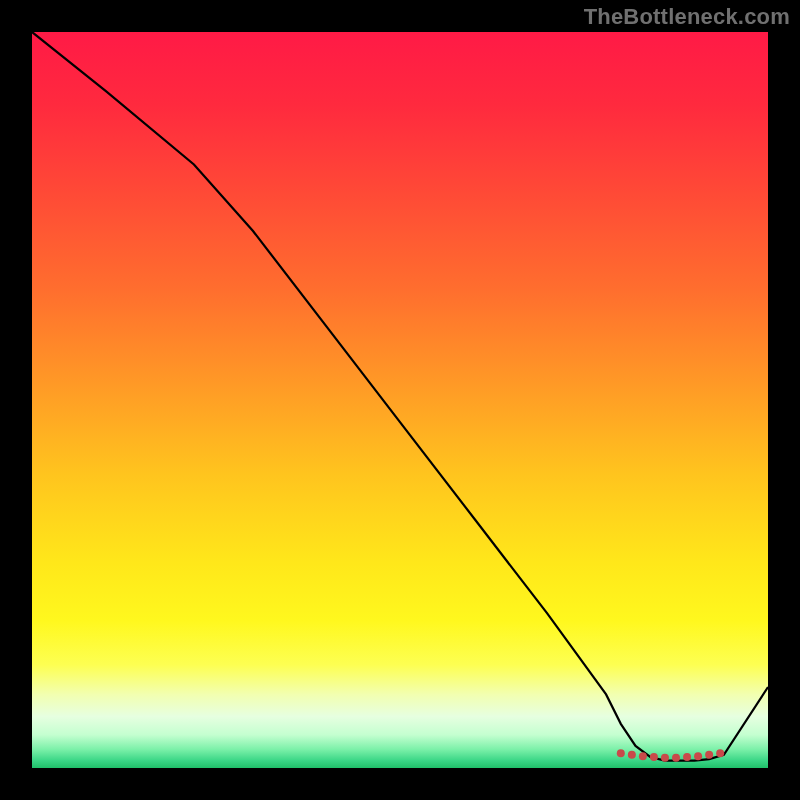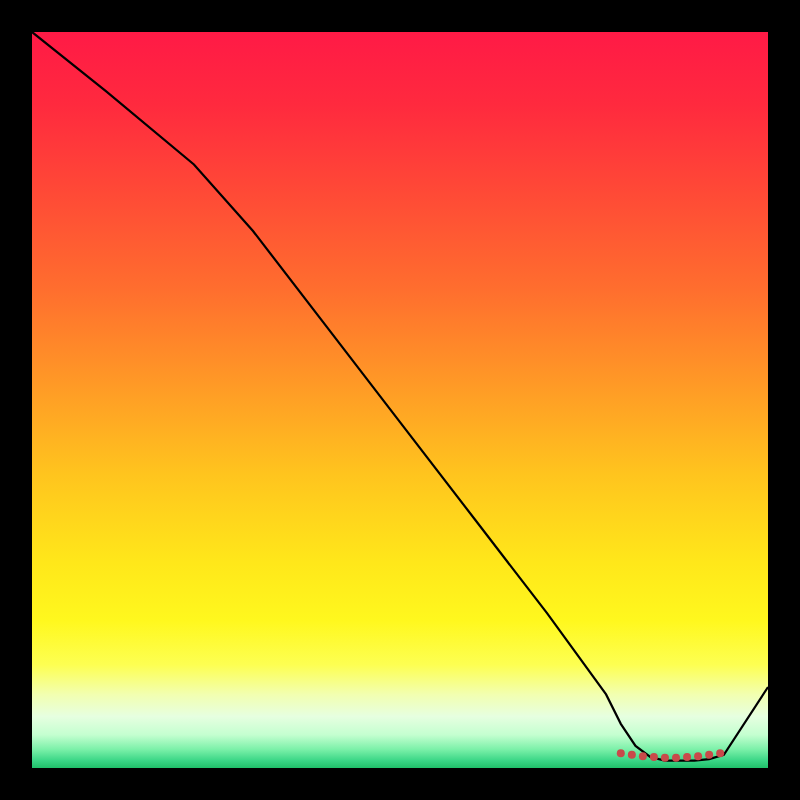--- a/index.html
+++ b/index.html
@@ -22,20 +22,21 @@
     top: 32px;
     width: 736px;
     height: 736px;
   }
   svg { display: block; }
 </style>
 </head>
 <body>
 <div class="container">
 
+  <div class="watermark">TheBottleneck.com</div>
 
   <div class="plot-area">
     <svg id="chart-svg" width="736" height="736" viewBox="0 0 736 736">
       <defs>
         <linearGradient id="bg-grad" x1="0" y1="0" x2="0" y2="1">
         <stop offset="0.00%" stop-color="#ff1a46"></stop>
             <stop offset="10.00%" stop-color="#ff2a3e"></stop>
             <stop offset="22.00%" stop-color="#ff4a36"></stop>
             <stop offset="35.00%" stop-color="#ff6e2e"></stop>
             <stop offset="48.00%" stop-color="#ff9a26"></stop>

